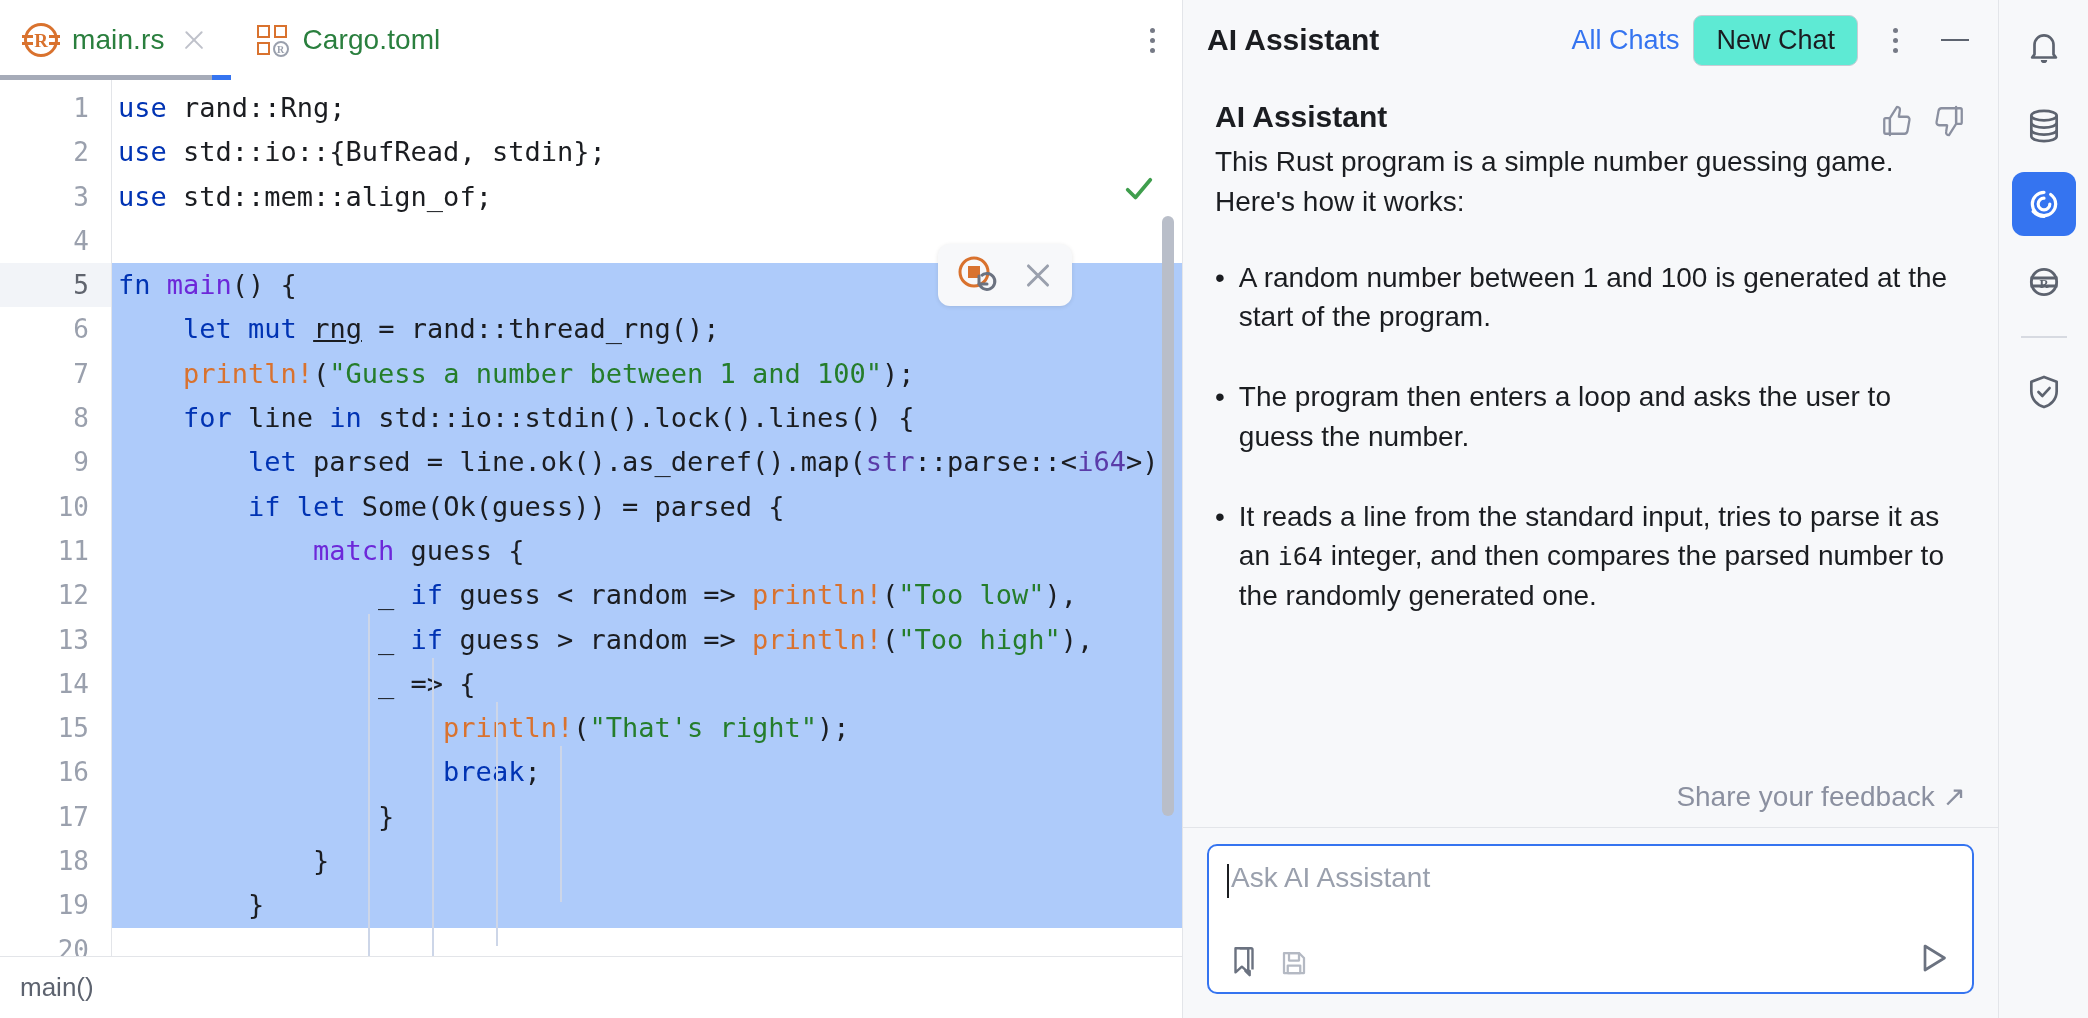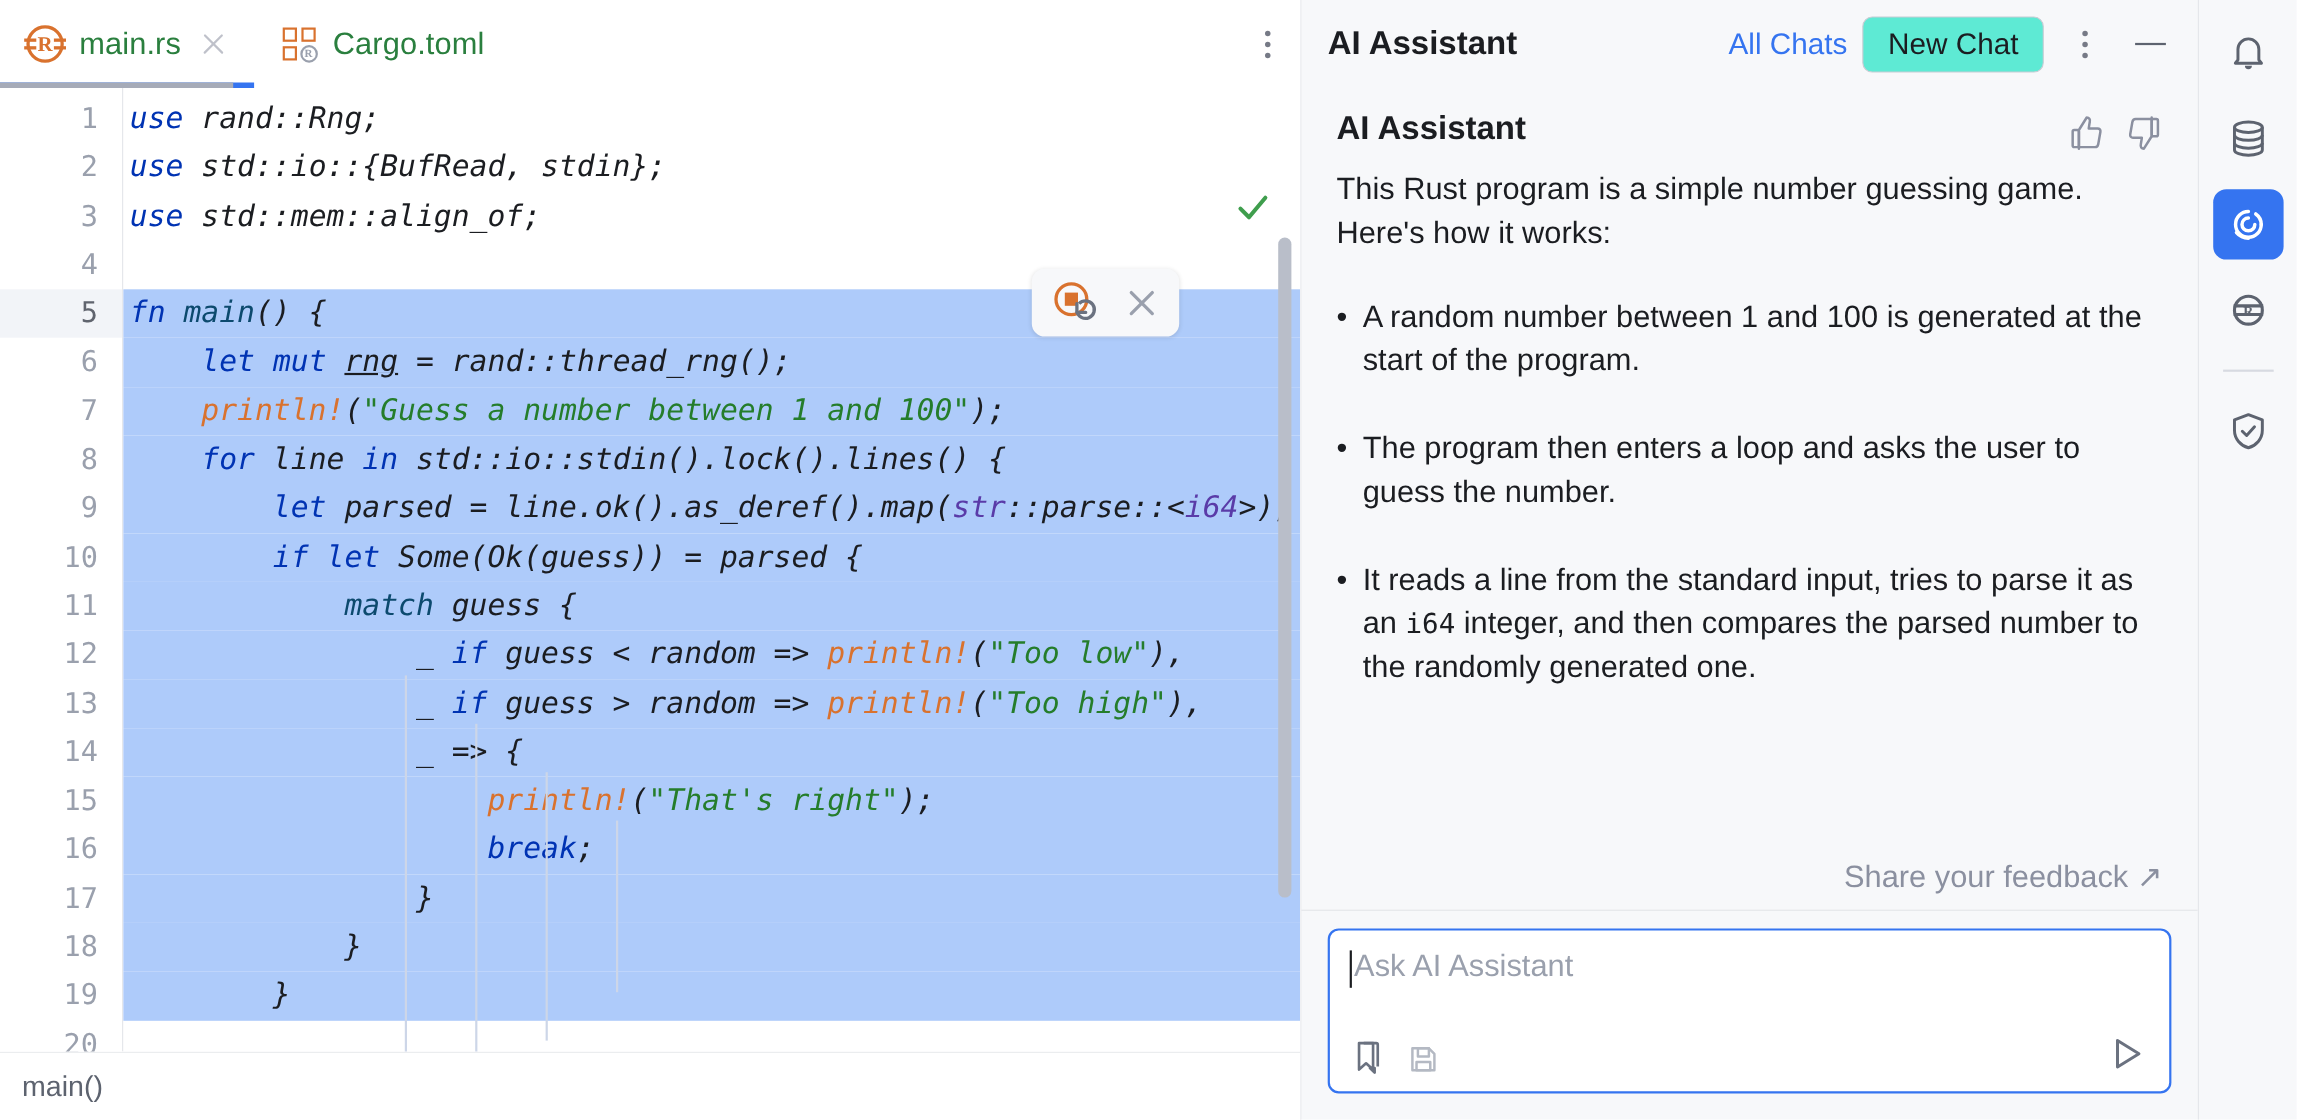--- a/index.html
+++ b/index.html
@@ -89,30 +89,30 @@
   .gutter {
     width: 112px; flex: none; background: #ffffff;
     border-right: 1px solid #e3e5e9; position: relative; padding-top: 6px;
   }
   .gutter .ln {
     height: 44.3px; line-height: 44.3px; text-align: right; padding-right: 22px;
     font-family: "DejaVu Sans Mono", monospace; font-size: 26px; color: #9aa0ad;
   }
   .gutter .ln.cur { background: #f2f4f8; color:#60646e; }
 
-  .code-area { flex: 1; position: relative; padding-top: 6px; overflow: hidden; font-style: italic; }
+  .code-area { flex: 1; position: relative; padding-top: 6px; overflow: hidden; }
   .code-line {
     height: 44.3px; line-height: 44.3px; white-space: pre;
     font-family: "DejaVu Sans Mono", monospace; font-size: 27px;
     color: #1b1d21; padding-left: 6px; position: relative;
   }
   .code-line.sel { background: #aecbfa; }
 
   .kw   { color: #0033b3; }
-  .fnm  { color: #0c4a6e; }
+  .fnm  { color: #6d28d9; }
   .str  { color: #257d2b; }
   .mac  { color: #d9722e; }
   .num  { color: #3a5fd9; }
   .typ  { color: #5a3ba8; }
   .und  { text-decoration: underline; text-decoration-color:#1b1d21;}
   .hint {
     background: #dfe3ec; border-radius: 6px; padding: 2px 9px; color: #6b7280;
     font-size: 24px;
   }
   .indent-guide {
@@ -170,21 +170,21 @@
   }
   .icon-btn { width: 46px; height: 46px; display:flex; align-items:center; justify-content:center; }
   .minus { width: 28px; height: 2.6px; background: #5d636f; }
 
   
   .ai-body { flex: 1; overflow: hidden; padding: 20px 32px 0 32px; position: relative; }
   .msg-head { display: flex; align-items: flex-start; }
   .msg-title { font-size: 30px; font-weight: bold; color: #1b1d21; flex: 1; }
   .thumbs { display: flex; gap: 18px; padding-top: 4px; }
   .msg-text {
-    font-size: 28px; line-height: 1.42; color: #1b1d21; margin-top: 14px;
+    font-size: 28px; line-height: 1.42; color: #1b1d21; margin-top: 4px;
     max-width: 756px;
   }
   .bullets { margin-top: 36px; }
   .bullet {
     display: flex; gap: 14px; margin-bottom: 40px; font-size: 28px;
     line-height: 1.42; color: #1b1d21; max-width: 756px;
   }
   .bullet .dot { font-size: 28px; line-height: 1.42; }
   .code-inline { font-family: "DejaVu Sans Mono", monospace; font-size: 25px; }
 

